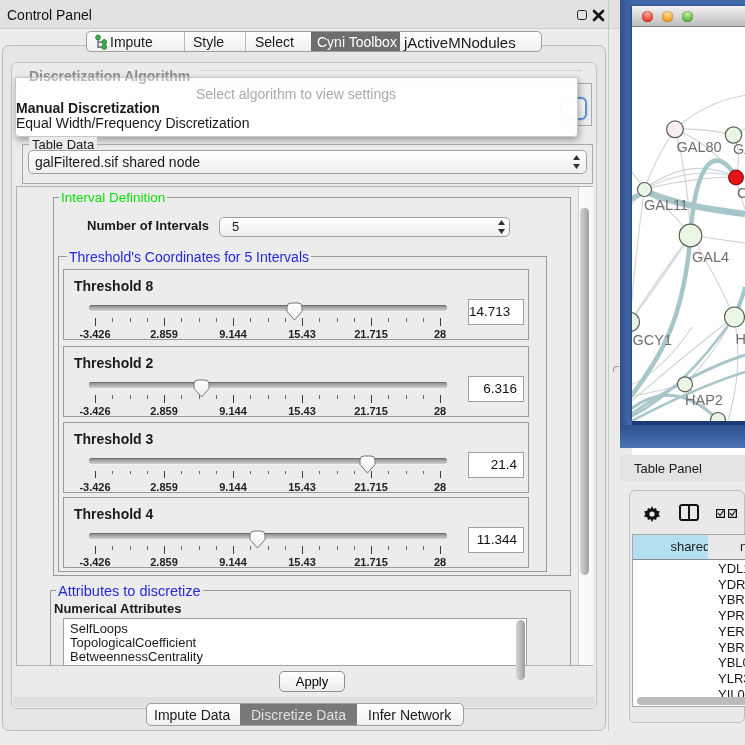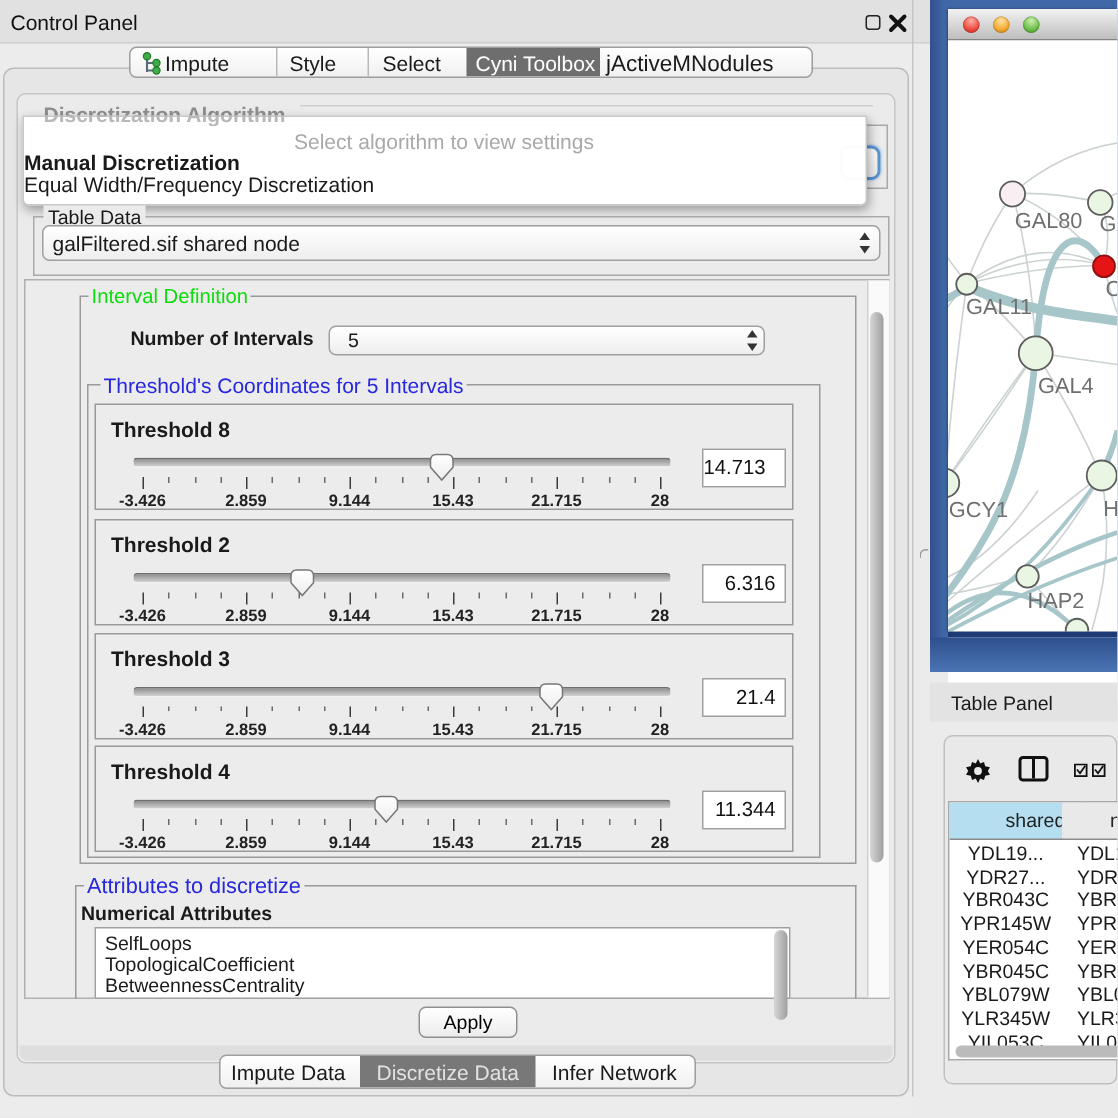--- a/index.html
+++ b/index.html
@@ -364,16 +364,15 @@
 <svg class="abs" style="left:716px;top:509px;" width="25" height="9" viewBox="0 0 25 9">
   <rect x="0.6" y="0.6" width="7.8" height="7.8" fill="none" stroke="#111" stroke-width="1.2"></rect>
   <path d="M2 4 L4 6.5 L7.5 1.5" stroke="#111" stroke-width="1.2" fill="none"></path>
   <rect x="12.6" y="0.6" width="7.8" height="7.8" fill="none" stroke="#111" stroke-width="1.2"></rect>
   <path d="M14 4 L16 6.5 L19.5 1.5" stroke="#111" stroke-width="1.2" fill="none"></path>
 </svg>
 
 <div class="abs" style="left:632px;top:534px;width:113px;height:173px;background:#ffffff;border:1px solid #a8a8a8;border-right:none;box-sizing:border-box;overflow:hidden;">
   <div style="position:absolute;left:0;top:0;width:89px;height:25px;background:#b5dff0;border-right:1px solid #8a8a8a;border-bottom:1px solid #8a8a8a;box-sizing:border-box;text-align:right;font-size:13px;line-height:24px;color:#222;">shared...</div>
   <div style="position:absolute;left:75px;top:0;width:60px;height:25px;background:#e9e9e9;border-bottom:1px solid #8a8a8a;box-sizing:border-box;font-size:13px;line-height:24px;color:#222;padding-left:32px;">na...</div>
-  <div id="tcol1" style="position:absolute;left:0;top:26px;width:75px;text-align:center;font-size:13px;line-height:15.7px;color:#1a1a1a;">YDL19...<br>YDR27...<br>YBR043C<br>YPR145W<br>YER054C<br>YBR045C<br>YBL079W<br>YLR345W<br>YIL053C</div>
   <div id="tcol2" style="position:absolute;left:85px;top:26px;font-size:13px;line-height:15.7px;color:#1a1a1a;white-space:nowrap;">YDL19<br>YDR27<br>YBR04<br>YPR14<br>YER05<br>YBR04<br>YBL07<br>YLR34<br>YIL05</div>
   <div style="position:absolute;left:4px;top:162px;width:120px;height:8px;background:#bbbbbb;border-radius:4px;"></div>
 </div>
 
 </body></html>

